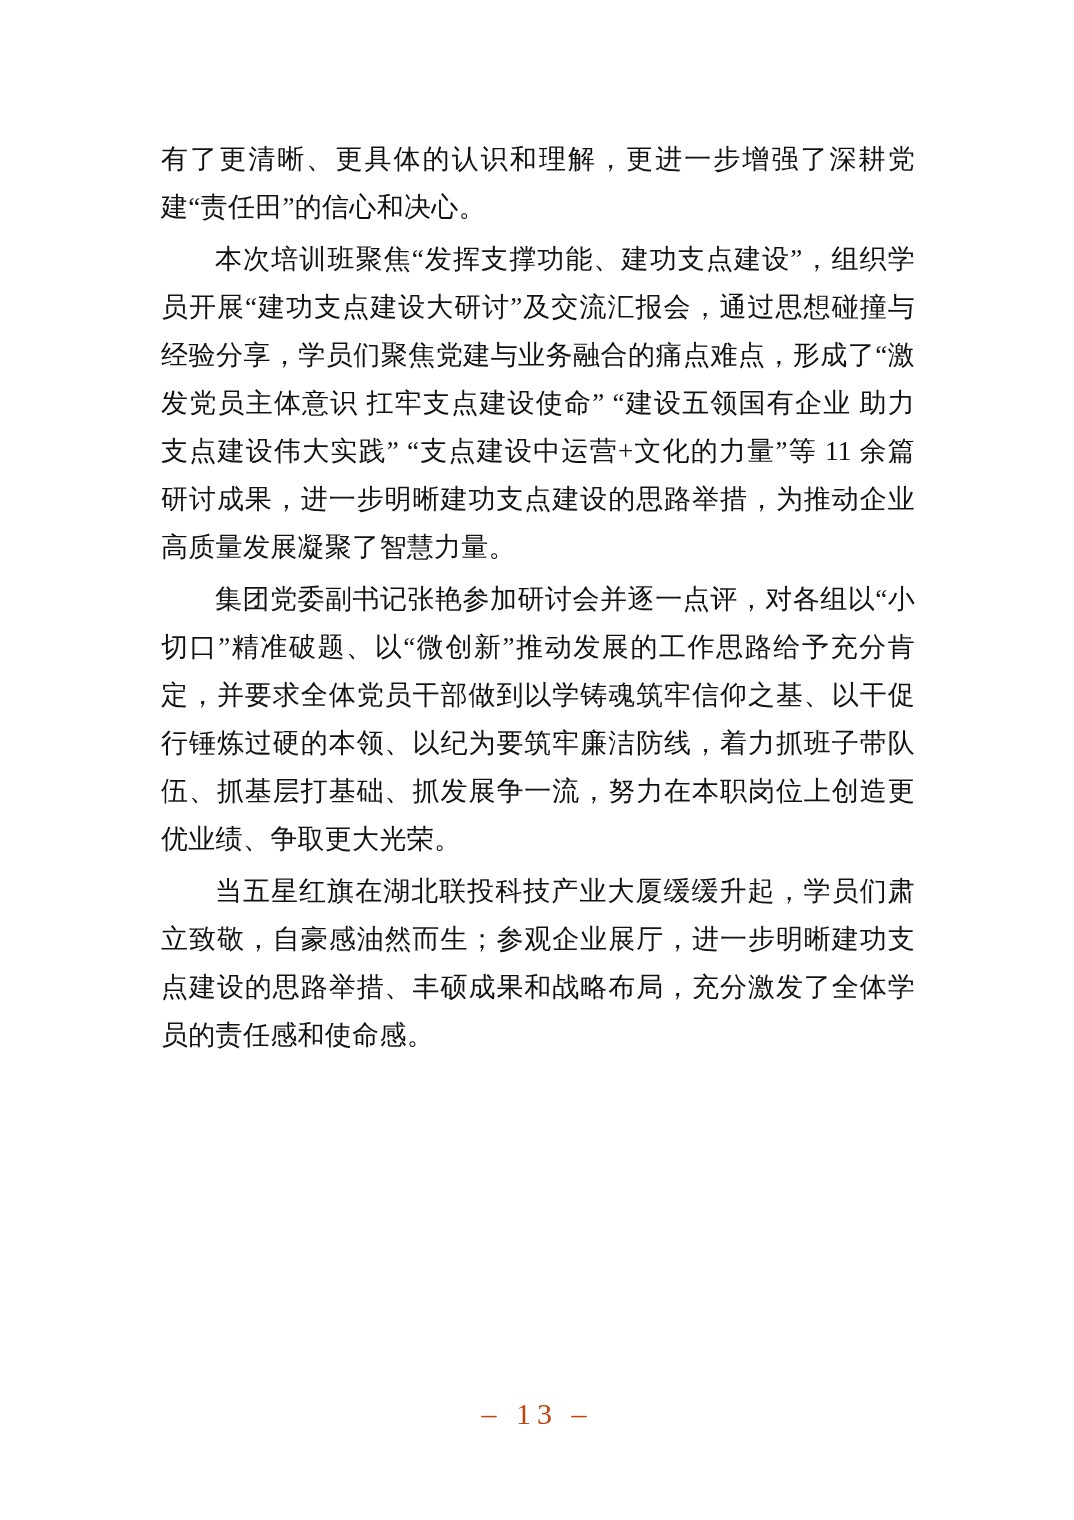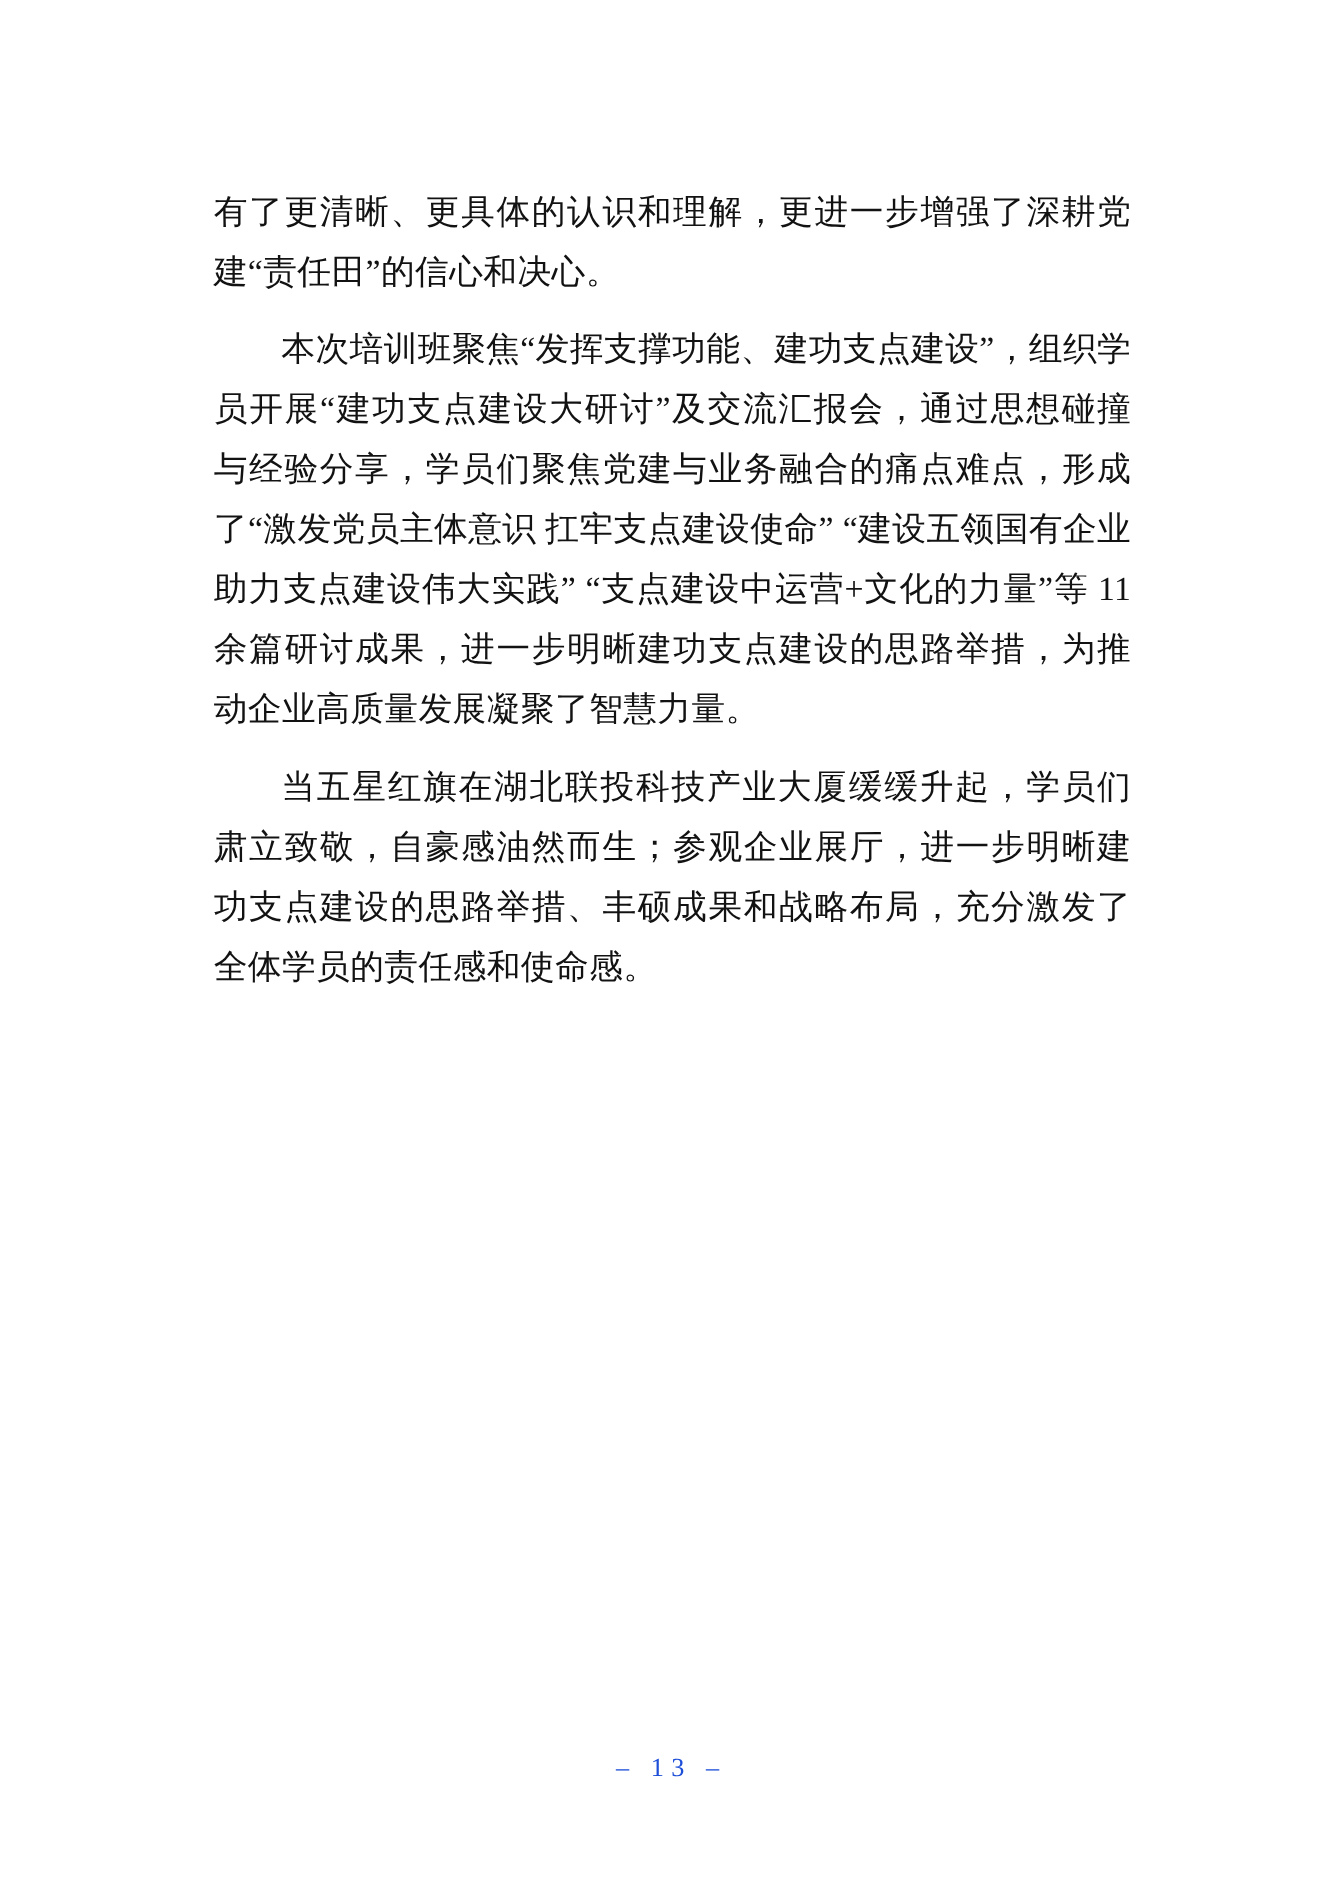--- a/index.html
+++ b/index.html
@@ -16,52 +16,53 @@
     font-family: "Liberation Serif", "DejaVu Serif", serif;
     color: #121212;
   }
   .content {
     position: absolute;
     left: 157px;
     top: 131px;
     width: 762px;
   }
   .para {
-    margin: 14px;
+    margin: 4px;
     padding: 0;
     font-size: 27px;
     line-height: 48px;
     text-align: justify;
     text-justify: inter-ideograph;
     word-break: break-all;
     letter-spacing: 0.3px;
   }
   .para.indent {
     text-indent: 2em;
   }
   .footer {
     position: absolute;
     left: 0;
     top: 1396px;
     width: 100%;
     text-align: center;
   }
   .page-number {
-    font-size: 21px;
+    font-size: 30px;
     line-height: 36px;
     letter-spacing: 6px;
-    color: #1d4ed8;
+    color: #c2410c;
     font-family: "Liberation Serif", "DejaVu Serif", serif;
   }
 </style>
 </head>
 <body>
 
 <div class="page">
   <div class="content">
     <p class="para">有了更清晰、更具体的认识和理解，更进一步增强了深耕党建“责任田”的信心和决心。</p>
     <p class="para indent">本次培训班聚焦“发挥支撑功能、建功支点建设”，组织学员开展“建功支点建设大研讨”及交流汇报会，通过思想碰撞与经验分享，学员们聚焦党建与业务融合的痛点难点，形成了“激发党员主体意识 扛牢支点建设使命” “建设五领国有企业 助力支点建设伟大实践” “支点建设中运营+文化的力量”等 11 余篇研讨成果，进一步明晰建功支点建设的思路举措，为推动企业高质量发展凝聚了智慧力量。</p>
+    <p class="para indent">集团党委副书记张艳参加研讨会并逐一点评，对各组以“小切口”精准破题、以“微创新”推动发展的工作思路给予充分肯定，并要求全体党员干部做到以学铸魂筑牢信仰之基、以干促行锤炼过硬的本领、以纪为要筑牢廉洁防线，着力抓班子带队伍、抓基层打基础、抓发展争一流，努力在本职岗位上创造更优业绩、争取更大光荣。</p>
     <p class="para indent">当五星红旗在湖北联投科技产业大厦缓缓升起，学员们肃立致敬，自豪感油然而生；参观企业展厅，进一步明晰建功支点建设的思路举措、丰硕成果和战略布局，充分激发了全体学员的责任感和使命感。</p>
   </div>
   <div class="footer">
     <span class="page-number">– 13 –</span>
   </div>
 </div>
 
 </body></html>

